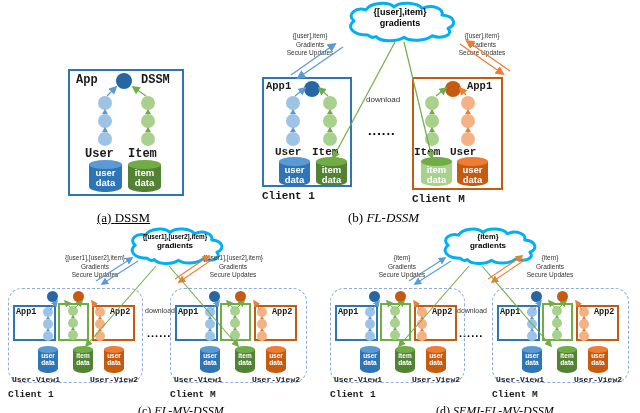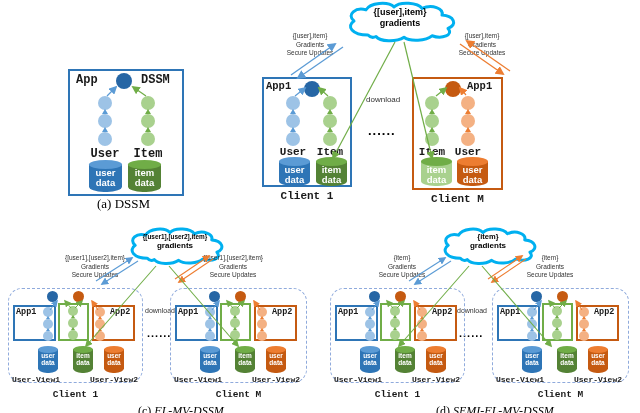--- a/index.html
+++ b/index.html
@@ -1,20 +1,20 @@
 <!DOCTYPE html>
 <html><head>
 <meta charset="utf-8">
 <style>
   html,body{margin:0;padding:0;background:#fff;}
   #canvas{position:relative;width:640px;height:413px;background:#fff;overflow:hidden;
           font-family:"Liberation Sans",sans-serif;color:#1a1a1a;}
   .abs{position:absolute;font-family:Liberation Mono, monospace;}
   .b{font-weight:bold;}
-  .ctr{text-align:center;}
+  .ctr{text-align:left;}
   svg.layer{position:absolute;left:0;top:0;width:640px;height:413px;pointer-events:none;}
   #bg{z-index:1;} #mid{position:absolute;left:0;top:0;width:640px;height:413px;z-index:2;} #fg{z-index:5;}
 
   
   .box{position:absolute;background:#fff;box-sizing:border-box;}
   .bd-blue{border:2.5px solid #2E75B6;}
   .bd-orange{border:2.5px solid #C55A11;}
   .sb-blue{border:2px solid #2E75B6;}
   .sb-green{border:2px solid #70AD47;}
   .sb-orange{border:2px solid #C55A11;}
@@ -91,21 +91,21 @@
         <i></i>
       </div>
     <div class="abs b ctr" style="left:85px;top:147px;width:40px;font-size:12px;">User</div>
     <div class="abs b ctr" style="left:128px;top:147px;width:40px;font-size:12px;">Item</div>
     <div class="cyl cyl-lg c-ublue" style="left:89px;top:164px;width:33px;height:28px;">
         <span>user data</span>
       </div>
     <div class="cyl cyl-lg c-idark" style="left:128px;top:164px;width:33px;height:28px;">
         <span>item data</span>
       </div>
-    <div class="serifcap" style="left:97px;top:196px;">
+    <div class="serifcap" style="left:97px;top:210px;text-decoration:underline;">
       <span>(a)</span>&nbsp;<span>DSSM</span>
     </div>
 
     <div class="cloudtxt" style="left:340px;top:7px;width:120px;font-size:9px;line-height:10.5px;">
       <div>{[user],item}</div>
       <div>gradients</div>
     </div>
     <div class="linklab" style="left:272px;top:32px;width:76px;">
       <div>{[user],item}</div>
         <div>Gradients</div>
@@ -158,20 +158,23 @@
     <div class="abs b ctr" style="left:414px;top:146px;width:36px;font-size:11px;">Item</div>
     <div class="abs b ctr" style="left:450px;top:146px;width:36px;font-size:11px;">User</div>
     <div class="cyl cyl-lg c-ilight" style="left:421px;top:161px;width:31px;height:25px;">
         <span>item data</span>
       </div>
     <div class="cyl cyl-lg c-uorange" style="left:457px;top:161px;width:31px;height:25px;">
         <span>user data</span>
       </div>
     <div class="abs b ctr" style="left:412px;top:193px;width:91px;font-size:11px;">Client M</div>
 
+    <div class="serifcap" style="left:348px;top:210px;">
+      <span>(b)</span>&nbsp;<span class="it">FL-DSSM</span>
+    </div>
 
     <div class="cloudtxt" style="left:123px;top:233px;width:104px;">
       <div style="font-size:6.4px;line-height:7.5px;">{[user1],[user2],item}</div>
       <div style="font-size:8px;line-height:9px;">gradients</div>
     </div>
     <div class="linklab" style="left:56px;top:254px;width:78px;">
       <div>{[user1],[user2],item}</div>
         <div>Gradients</div>
         <div>Secure Updates</div>
     </div>

